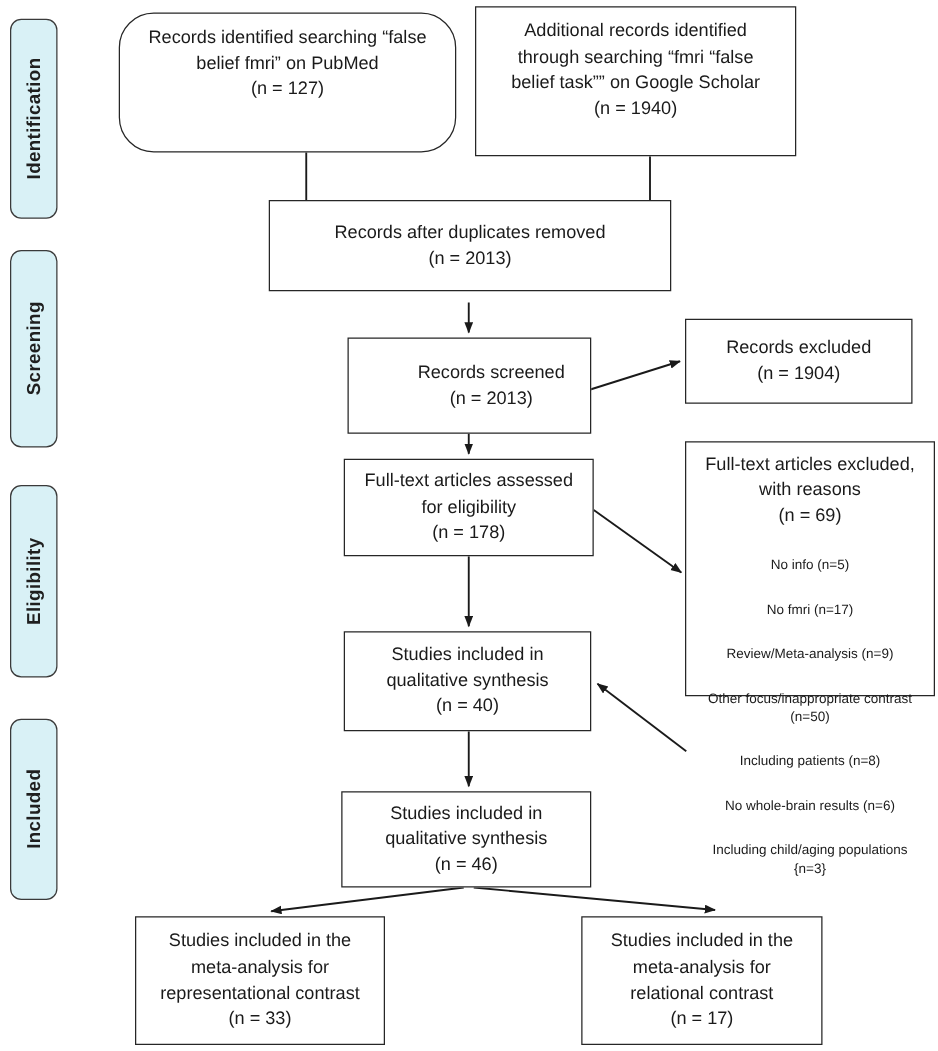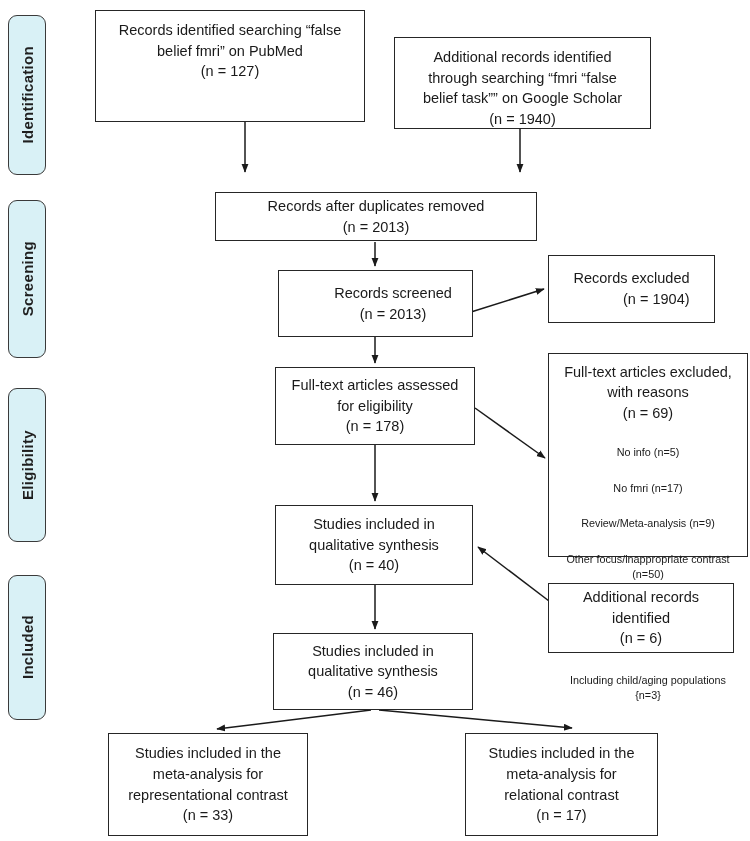--- a/index.html
+++ b/index.html
@@ -61,36 +61,36 @@
   <div class="stage" style="top:200px;height:158px;background:#d9f1f6;">
     <span>Screening</span>
   </div>
   <div class="stage" style="top:388px;height:154px;background:#d9f1f6;">
     <span>Eligibility</span>
   </div>
   <div class="stage" style="top:575px;height:145px;background:#d9f1f6;">
     <span>Included</span>
   </div>
 
-  <div class="box top-align" style="left:95px;top:10px;width:270px;height:112px;">Records identified searching “false
+  <div class="box top-align" style="left:95px;top:10px;width:270px;height:112px;border-radius:28px;">Records identified searching “false
 belief fmri” on PubMed
 (n = 127)</div>
 
-  <div class="box top-align" style="left:394px;top:5px;width:257px;height:92px;margin-top:32px;">Additional records identified
+  <div class="box top-align" style="left:380px;top:5px;width:257px;height:120px;">Additional records identified
 through searching “fmri “false
 belief task”” on Google Scholar
 (n = 1940)</div>
 
-  <div class="box" style="left:215px;top:192px;width:322px;height:49px;">Records after duplicates removed
+  <div class="box" style="left:215px;top:160px;width:322px;height:73px;">Records after duplicates removed
 (n = 2013)</div>
 
-  <div class="box" style="left:278px;top:270px;width:195px;height:67px;padding-left:43px;">Records screened
+  <div class="box" style="left:278px;top:270px;width:195px;height:77px;padding-left:43px;">Records screened
 (n = 2013)</div>
 
-  <div class="box" style="left:548px;top:255px;width:167px;height:68px;text-align:right;">Records excluded
+  <div class="box" style="left:548px;top:255px;width:182px;height:68px;">Records excluded
 (n = 1904)</div>
 
   <div class="box" style="left:275px;top:367px;width:200px;height:78px;">Full-text articles assessed
 for eligibility
 (n = 178)</div>
 
   <div class="box reasons" style="left:548px;top:353px;width:200px;height:204px;">
     <div class="reasons-heading">Full-text articles excluded,
 with reasons
 (n = 69)</div>
@@ -104,23 +104,20 @@
       <div>No whole-brain results (n=6)</div>
       <div>Including child/aging populations
 {n=3}</div>
     </div>
   </div>
 
   <div class="box" style="left:275px;top:505px;width:198px;height:80px;">Studies included in
 qualitative synthesis
 (n = 40)</div>
 
-  <div class="box" style="left:548px;top:583px;width:186px;height:70px;">Additional records
-identified
-(n = 6)</div>
 
   <div class="box" style="left:273px;top:633px;width:200px;height:77px;">Studies included in
 qualitative synthesis
 (n = 46)</div>
 
   <div class="box" style="left:108px;top:733px;width:200px;height:103px;">Studies included in the
 meta-analysis for
 representational contrast
 (n = 33)</div>
 

